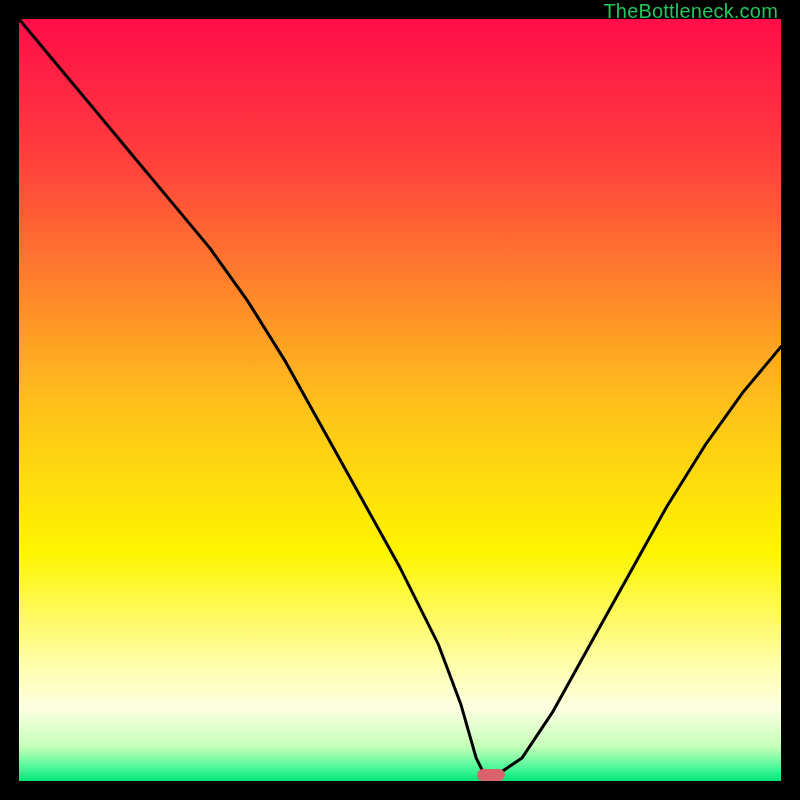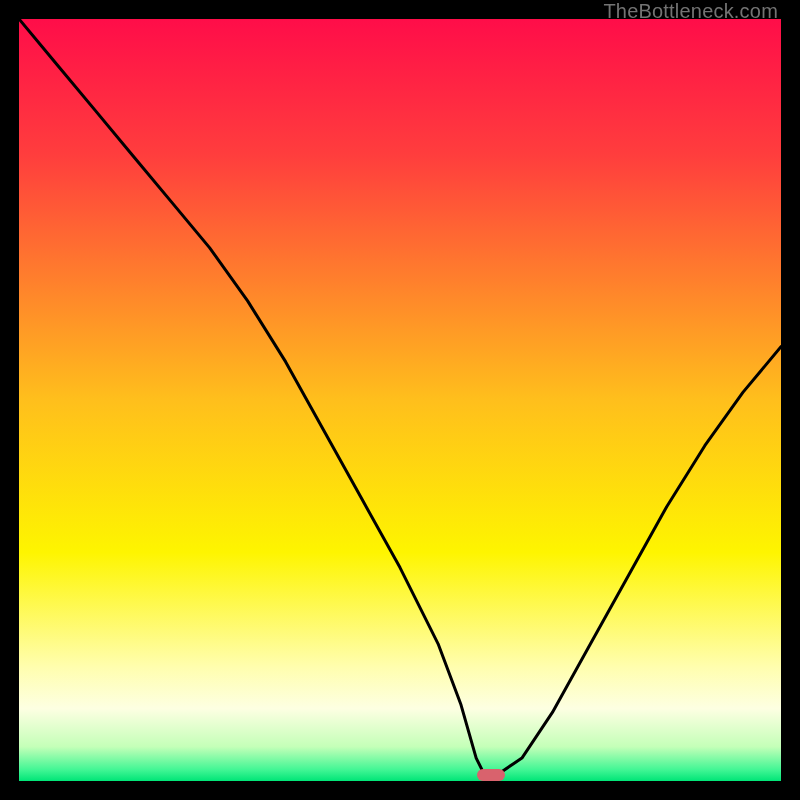--- a/index.html
+++ b/index.html
@@ -31,21 +31,21 @@
     position: absolute;
     inset: 0;
   }
   .watermark {
     position: absolute;
     top: 0px;
     right: 22px;
     font-family: Arial, Helvetica, sans-serif;
     font-size: 20px;
     font-weight: 500;
-    color: #737373;
+    color: #22c55e;
     letter-spacing: 0.2px;
     user-select: none;
   }
   .marker {
     position: absolute;
     background: #d9626d;
     border-radius: 9999px;
   }
 </style>
 </head>

